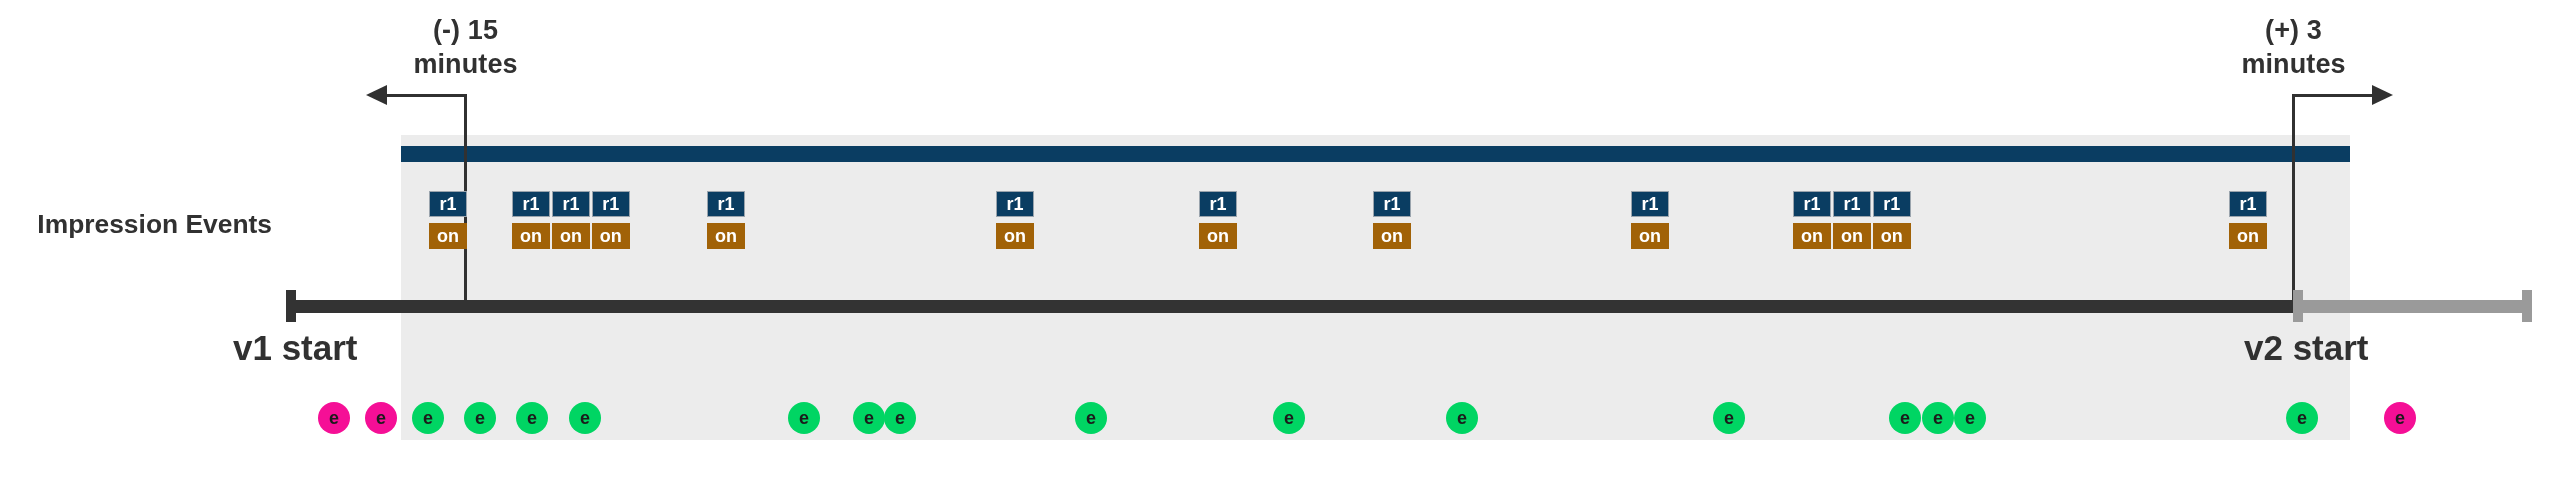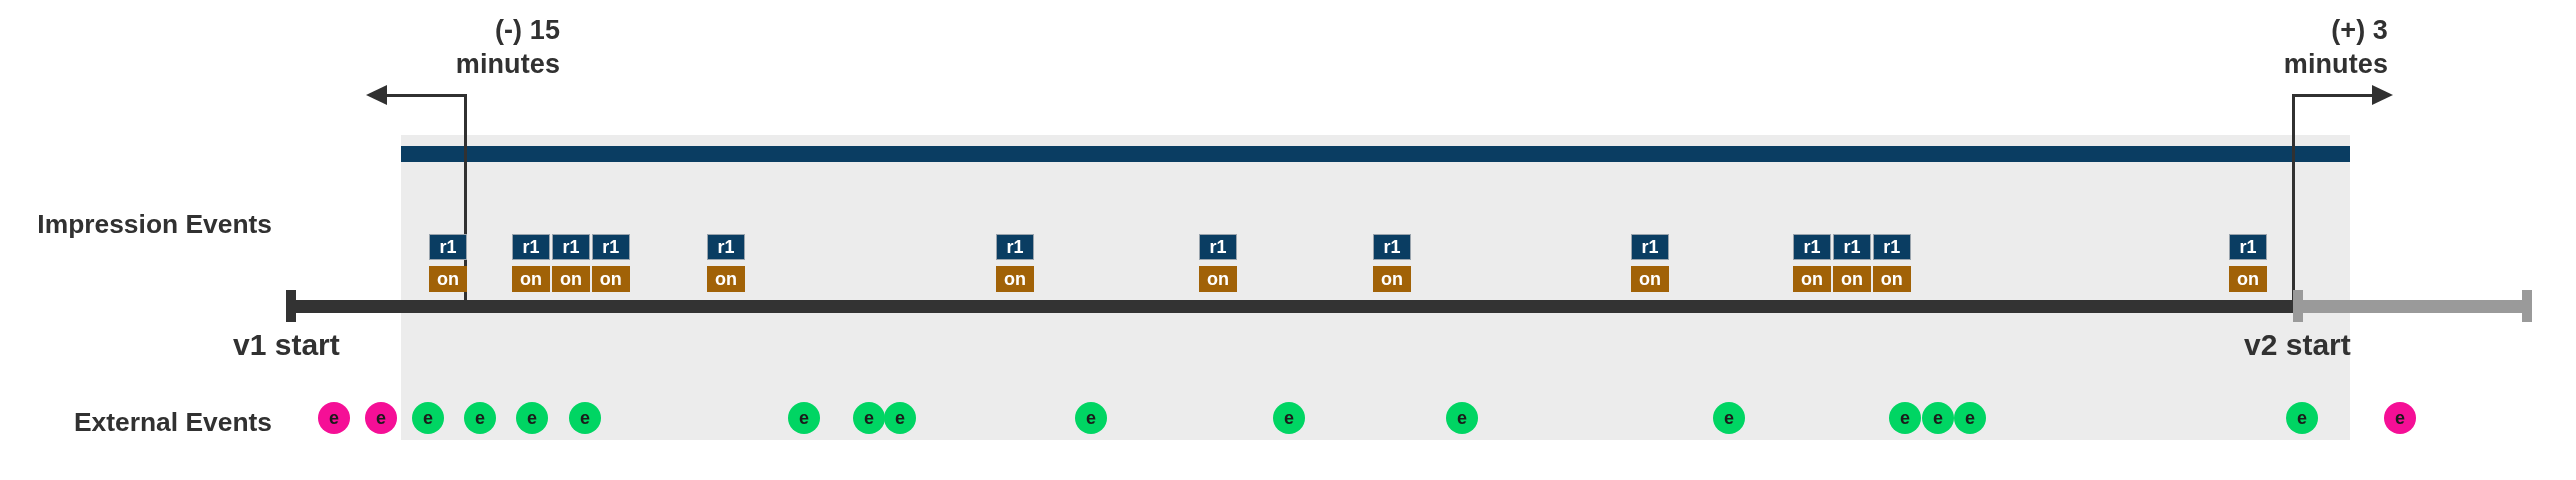--- a/index.html
+++ b/index.html
@@ -38,21 +38,21 @@
     top: 146px;
     width: 1949px;
     height: 16px;
     background: #0a3d62;
   }
 
   
   .callout {
     position: absolute;
     width: 189px;
-    text-align: right;
+    text-align: center;
     font-size: 27px;
     font-weight: 700;
     color: #313131;
     line-height: 1.26;
     letter-spacing: 0.1px;
     white-space: pre-line;
   }
   .callout.left  { left: 371px; top: 13.2px; }
   .callout.right { left: 2199px; top: 13.2px; }
 
@@ -113,21 +113,21 @@
     height: 26.4px;
     display: flex;
     align-items: center;
     justify-content: center;
     font-size: 18px;
     font-weight: 700;
     color: #ffffff;
     line-height: 1;
     box-sizing: border-box;
   }
-  .badge.r  { background: #0a3d62; border: 0.9px solid #9aa4ad; margin-top: 43px; }
+  .badge.r  { background: #0a3d62; border: 0.9px solid #9aa4ad; }
   .badge.on { background: #a16207; }
 
   
   .vline {
     position: absolute;
     height: 13.2px;
     top: 300px;
   }
   .vline.v1 { left: 286px;  width: 2007px; background: #333333; }
   .vline.v2 { left: 2293px; width: 239px;  background: #9a9a9a; }
@@ -138,21 +138,21 @@
     height: 32px;
     top: 290px;
   }
   .vcap.v1-start { left: 286px;  background: #333333; }
   .vcap.v2-start { left: 2293px; background: #9a9a9a; }
   .vcap.v2-end   { left: 2522px; background: #9a9a9a; }
 
   .vlabel {
     position: absolute;
     top: 328px;
-    font-size: 30px;
+    font-size: 35px;
     font-weight: 700;
     color: #313131;
     white-space: nowrap;
   }
   #v1-start-label { left: 233px; }
   #v2-start-label { left: 2244px; }
 
   
   .ev-dot {
     position: absolute;
@@ -187,21 +187,20 @@
   <div class="arrow-head left"></div>
   <div class="drop-line left"></div>
 
   <div class="callout right">(+) 3
 minutes</div>
   <div class="arrow-stem right"></div>
   <div class="arrow-head right"></div>
   <div class="drop-line right"></div>
 
   <div class="row-label" id="impression-label">Impression Events</div>
-  <div class="row-label" id="external-label">External Events</div>
 
   <div id="impression-layer">
       <div class="imp-group" style="left: 429px;">
         <div class="imp-row">
           <div class="badge r">r1</div>
         </div>
         <div class="imp-row">
           <div class="badge on">on</div>
         </div>
       </div>

